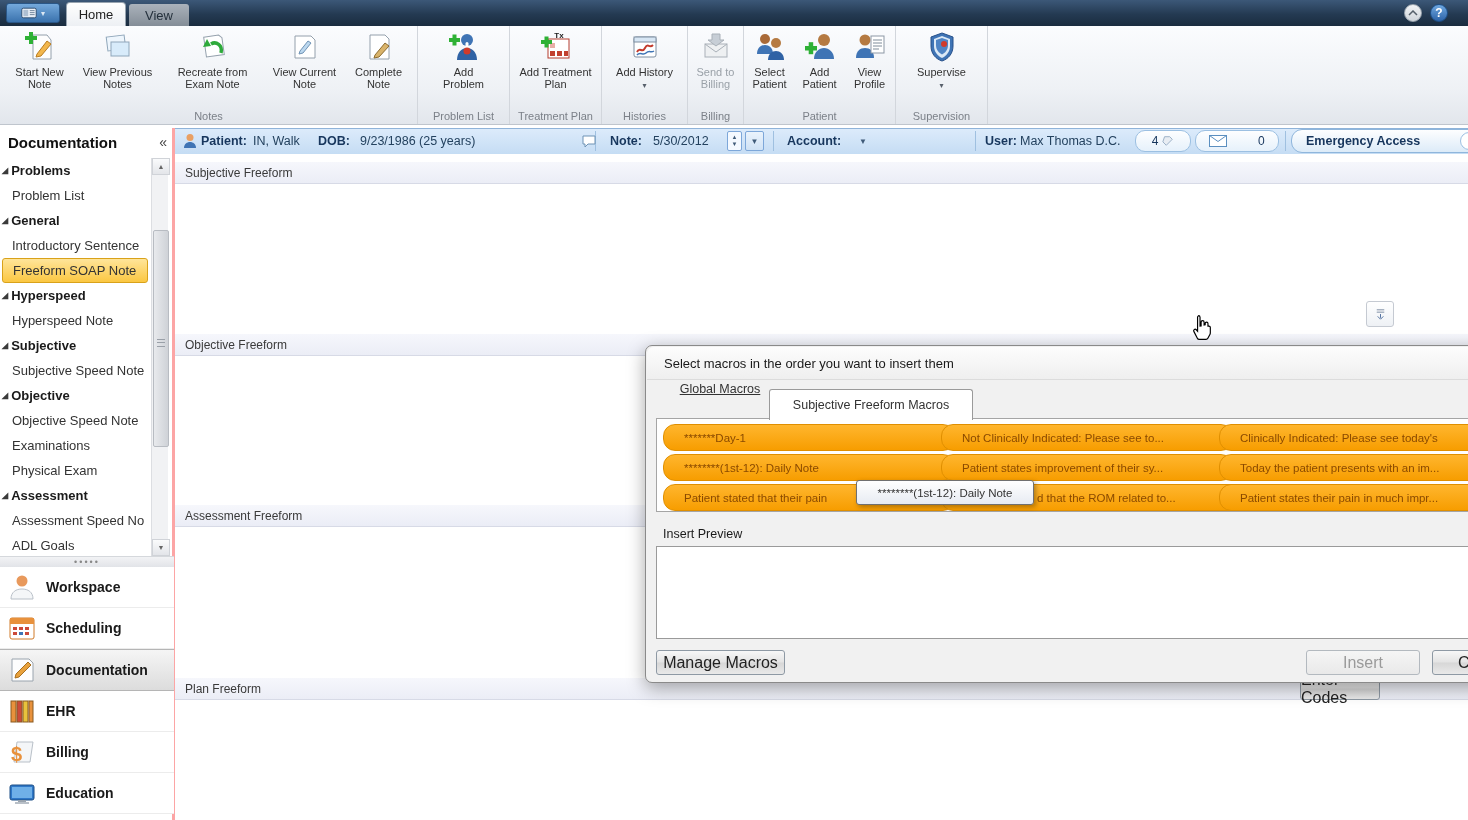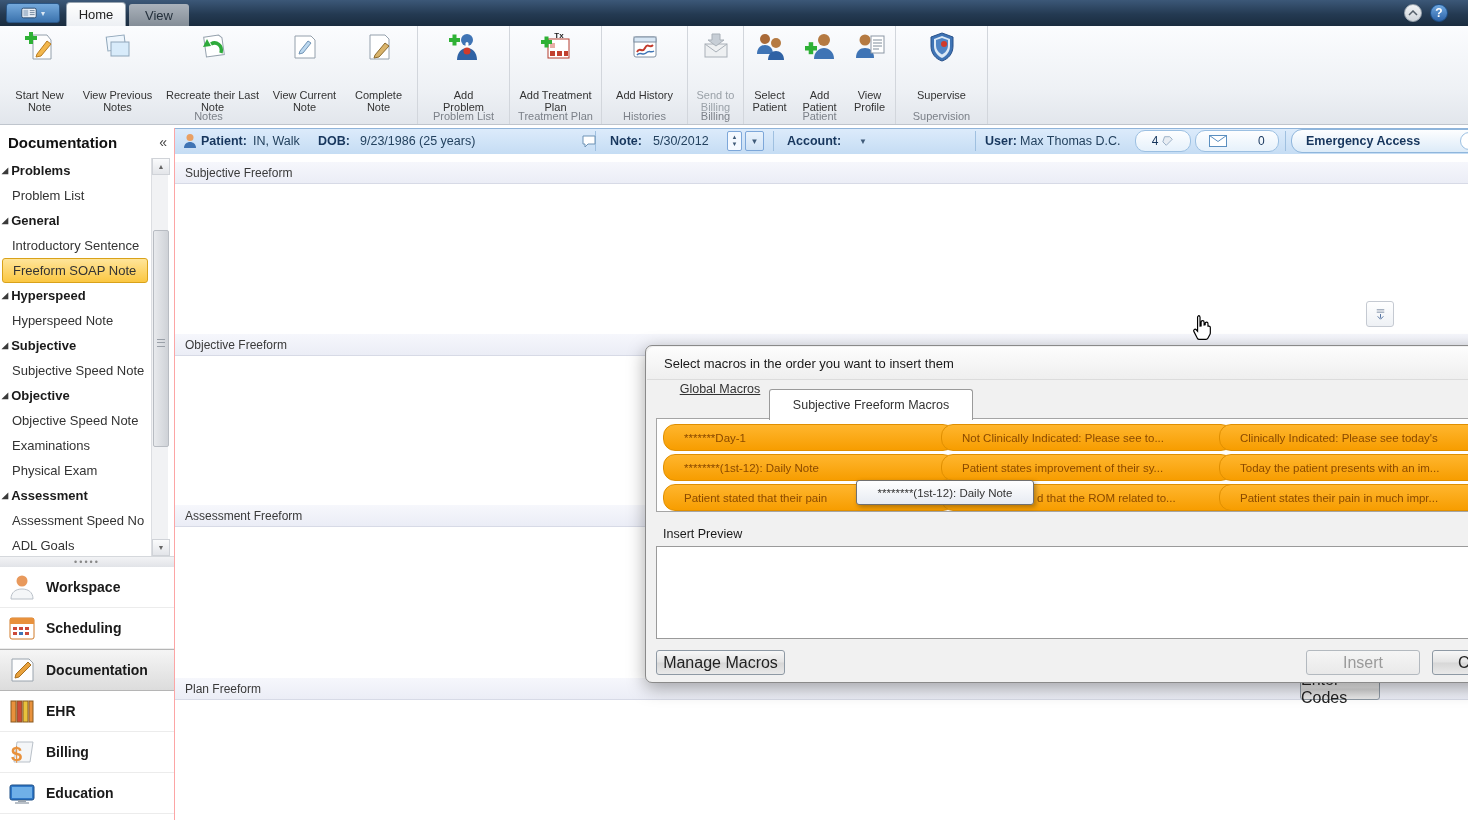--- a/index.html
+++ b/index.html
@@ -26,21 +26,21 @@
     color:#fff;font-weight:bold;font-size:12px;}
 
   
   .ribbon{left:0;top:26px;width:1468px;height:99px;
     background:linear-gradient(#fbfcfe,#eef1f5 65%,#e2e6ec);border-bottom:1px solid #bfc5cd;}
   .rgroup{top:0;height:98px;border-right:1px solid #d2d6dc;}
   .rcaption{position:absolute;bottom:2px;left:0;right:0;text-align:center;
     font-size:11px;color:#7b8088;}
   .rbtns{display:flex;justify-content:center;align-items:flex-start;gap:2px;padding-top:4px;}
   .rbtn{display:flex;flex-direction:column;align-items:center;text-align:center;
-    font-size:11px;line-height:12px;color:#333;gap:23px;}
+    font-size:11px;line-height:12px;color:#333;}
   .rbtn .ricon{width:34px;height:34px;margin-bottom:2px;}
   .rbtn.disabled{color:#9aa1a8;}
   .caret{font-size:8px;color:#57606b;margin-top:2px;}
 
   
   .pbar{left:175px;top:128px;width:1293px;height:40px;
     background:linear-gradient(#dcebfb,#b9d5f0);border-top:1px solid #8fb3d9;
     border-bottom:1px solid #8fb3d9;font-size:12.5px;color:#17365d;}
   .pbar .lbl{font-weight:bold;}
   .pbar .val{color:#24425f;}
@@ -54,21 +54,21 @@
     justify-content:center;font-size:8px;color:#3f5a78;}
   .pill{border:1px solid #9cc0e2;border-radius:10px;background:linear-gradient(#fdfeff,#e6f1fb);
     height:20px;display:flex;align-items:center;justify-content:center;gap:4px;
     font-size:12px;color:#17365d;}
   .emg{border:1px solid #8fb6dc;border-radius:11px;height:22px;
     background:linear-gradient(#fdfeff,#dcebf8);display:flex;align-items:center;
     font-weight:bold;font-size:12.5px;color:#17365d;padding:0 4px 0 14px;justify-content:space-between;}
   .toggle-knob{width:16px;height:16px;border-radius:50%;background:#fff;border:1px solid #9cc0e2;}
 
   
-  .sidebar{left:0;top:128px;width:175px;height:692px;background:#fff;border-right:1px solid #fca5a5;}
+  .sidebar{left:0;top:128px;width:175px;height:692px;background:#fff;border-right:3px solid #fca5a5;}
   .sb-head{position:absolute;left:0;top:0;width:175px;height:28px;display:flex;
     align-items:center;justify-content:space-between;padding:0 8px;box-sizing:border-box;}
   .sb-title{font-weight:bold;font-size:15px;color:#111;}
   .sb-collapse{font-size:14px;color:#444;}
   .tree{position:absolute;left:0;top:30px;width:150px;height:398px;overflow:hidden;}
   .trow{height:25px;display:flex;align-items:center;font-size:13px;color:#333;}
   .trow.hdr{font-weight:bold;color:#1a1a1a;padding-left:2px;gap:3px;}
   .trow.itm{padding-left:12px;}
   .tri{font-size:8px;color:#3a3a3a;}
   .trow.sel{background:linear-gradient(#ffe59a,#fbc742);border:1px solid #d9a21a;
@@ -178,21 +178,21 @@
             <rect x="10" y="12" width="18" height="14" fill="#d8ebfa" stroke="#8fa6ba"></rect>
           </svg>
         <span>View Previous Notes</span>
       </div>
       <div class="rbtn" style="width:100px">
         <svg class="ricon" viewBox="0 0 34 34">
             <path d="M9 6h15l3 3v17H9z" fill="#fff" stroke="#94a0ac" transform="rotate(-8 17 16)"></path>
             <path d="M25 23c2-8-5-12-10-9" fill="none" stroke="#2eaa3b" stroke-width="3.5"></path>
             <path d="M11 9l4 7-8 1z" fill="#2eaa3b"></path>
           </svg>
-        <span>Recreate their Last Note</span>
+        <span>Recreate from Exam Note</span>
       </div>
       <div class="rbtn" style="width:80px">
         <svg class="ricon" viewBox="0 0 34 34">
             <path d="M7 6h16l4 4v18H7z" fill="#fff" stroke="#94a0ac"></path>
             <path d="M12 21l8-10 3 2-8 10-4 1z" fill="#bcd8ef" stroke="#6f93b5"></path>
           </svg>
         <span>View Current Note</span>
       </div>
       <div class="rbtn" style="width:64px">
         <svg class="ricon" viewBox="0 0 34 34">

